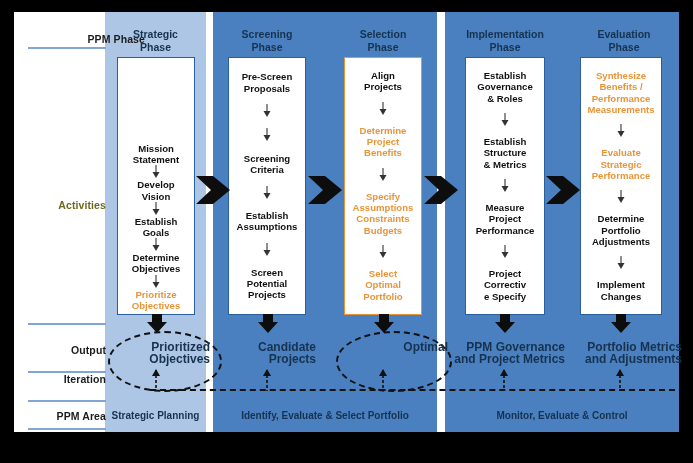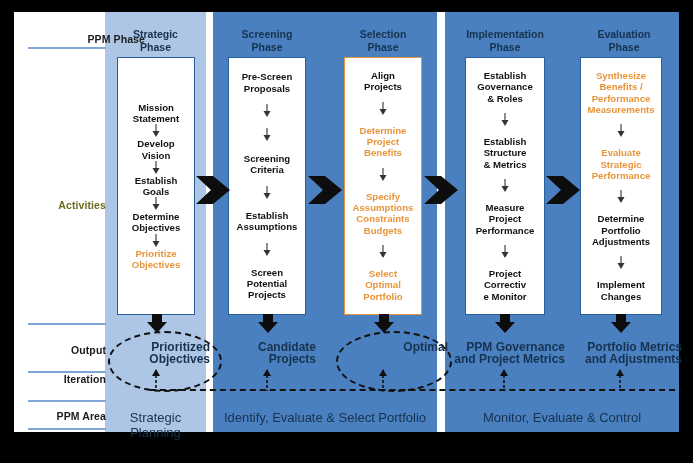--- a/index.html
+++ b/index.html
@@ -46,21 +46,21 @@
 
   
   .ellipse{position:absolute;border:2.4px dashed #111;border-radius:50%;
            background:transparent;}
 
   
   .iterline{position:absolute;height:0;border-top:2.2px dashed #111;}
   .iterup{position:absolute;}
 
   
-  .areatext{position:absolute;text-align:center;font-size:13px;font-weight:normal;
+  .areatext{position:absolute;text-align:center;font-size:10px;font-weight:bold;
             color:#16324f;}
 
   .act-label{color:#6d6b1f;}
 </style>
 </head>
 <body>
 
 <div id="canvas">
   <div id="page">
 
@@ -97,21 +97,21 @@
     </div>
     <div class="phase-title" style="left:431px;top:16px;width:120px;">
       <div>Implementation</div>
       <div>Phase</div>
     </div>
     <div class="phase-title" style="left:555px;top:16px;width:110px;">
       <div>Evaluation</div>
       <div>Phase</div>
     </div>
 
-    <div class="actbox" id="box-strategic" style="left: 103px; top: 45px; width: 78px; height: 258px; justify-content: center; padding-top: 3px; padding-bottom: 3px;">
+    <div class="actbox" id="box-strategic" style="left: 103px; top: 45px; width: 78px; height: 258px; justify-content: flex-end; padding-top: 3px; padding-bottom: 3px;">
         <div class="step">
           <div>Mission</div>
           <div>Statement</div>
         </div>
         <div class="vArrow">
           <svg width="9" height="14" viewBox="0 0 9 14">
             <path d="M4.5,0 L4.5,8" stroke="#333" stroke-width="1.1" fill="none"></path>
             <path d="M4.5,13 L8,7 L1,7 Z" fill="#333"></path>
           </svg>
         </div>
@@ -266,21 +266,21 @@
         </div>
         <div class="vArrow">
           <svg width="9" height="14" viewBox="0 0 9 14">
             <path d="M4.5,0 L4.5,8" stroke="#333" stroke-width="1.1" fill="none"></path>
             <path d="M4.5,13 L8,7 L1,7 Z" fill="#333"></path>
           </svg>
         </div>
         <div class="step">
           <div>Project</div>
           <div>Correctiv</div>
-          <div>e Monitor</div>
+          <div>e Specify</div>
         </div>
       </div>
 
     <div class="actbox" id="box-evaluation" style="left: 566px; top: 45px; width: 82px; height: 258px; justify-content: space-evenly; padding-top: 3px; padding-bottom: 3px;">
         <div class="step orange">
           <div>Synthesize</div>
           <div>Benefits /</div>
           <div>Performance</div>
           <div>Measurements</div>
         </div>

